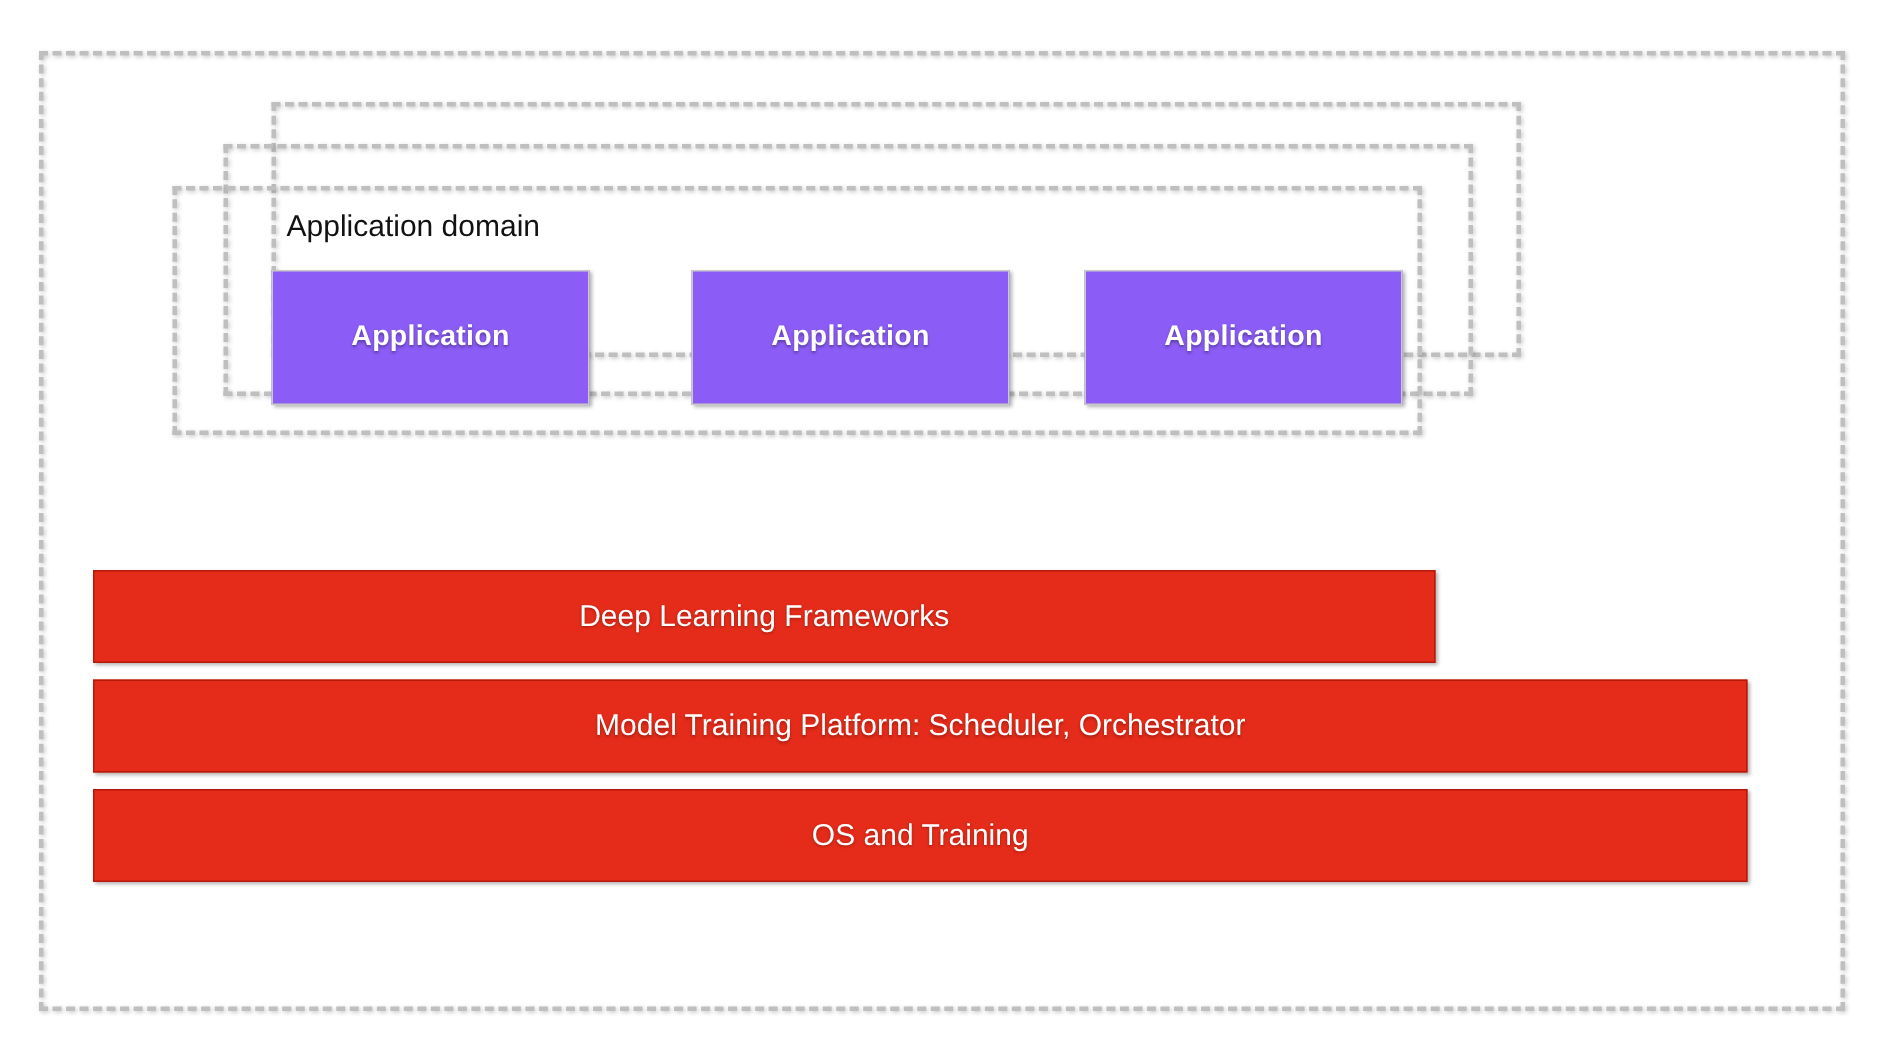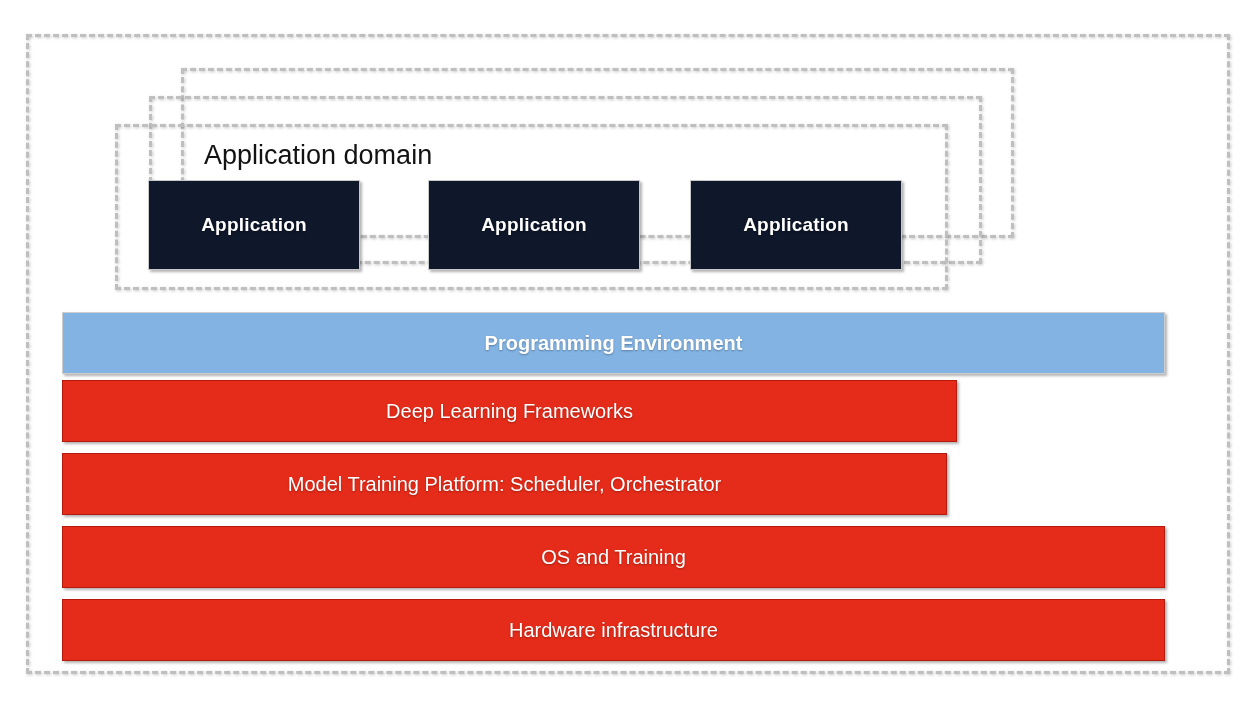--- a/index.html
+++ b/index.html
@@ -38,26 +38,27 @@
     left: 0; top: 0;
     width: 1252px; height: 702px;
     pointer-events: none;
   }
   #domain-stack > * { pointer-events: auto; }
 
   
   .app-box {
     position: absolute;
     box-sizing: border-box;
-    background: #0f172a;
+    background: #8b5cf6;
     border: 1px solid #c9c9c9;
     box-shadow: 1.5px 1.5px 2.5px rgba(0,0,0,0.30);
     display: flex;
     align-items: center;
     justify-content: center;
+    margin-left: 33px;
   }
   .app-box .app-label {
     color: #ffffff;
     font-weight: bold;
     font-size: 19px;
     letter-spacing: .2px;
     text-shadow: 0 1px 2px rgba(0,0,0,0.35);
   }
 
   
@@ -87,22 +88,22 @@
     border: 1px solid #B51A0C;
   }
 
   
   .plain-text {
     position: absolute;
     color: #121212;
     white-space: nowrap;
   }
   #domain-title {
-    font-size: 27px;
-    left: 204px;
+    font-size: 20px;
+    left: 191px;
     top: 140px;
   }
 </style>
 </head>
 <body>
 
 <div id="stage">
 
   <div class="dashed-box shadowed" style="left:26px; top:34px; width:1204px; height:640px;"></div>
 
@@ -119,33 +120,27 @@
   </div>
 
   <div class="app-box" style="left:428px; top:180px; width:212px; height:90px;">
     <span class="app-label">Application</span>
   </div>
 
   <div class="app-box" style="left:690px; top:180px; width:212px; height:90px;">
     <span class="app-label">Application</span>
   </div>
 
-  <div class="layer-bar blue" style="left:62px; top:312px; width:1103px; height:62px;">
-    <span class="layer-label">Programming Environment</span>
-  </div>
 
   <div class="layer-bar red" style="left:62px; top:380px; width:895px; height:62px;">
     <span class="layer-label">Deep Learning Frameworks</span>
   </div>
 
-  <div class="layer-bar red" style="left:62px; top:453px; width:885px; height:62px;">
+  <div class="layer-bar red" style="left:62px; top:453px; width:1103px; height:62px;">
     <span class="layer-label">Model Training Platform: Scheduler, Orchestrator</span>
   </div>
 
   <div class="layer-bar red" style="left:62px; top:526px; width:1103px; height:62px;">
     <span class="layer-label">OS and Training</span>
   </div>
 
-  <div class="layer-bar red" style="left:62px; top:599px; width:1103px; height:62px;">
-    <span class="layer-label">Hardware infrastructure</span>
-  </div>
 
 </div>
 
 </body></html>

